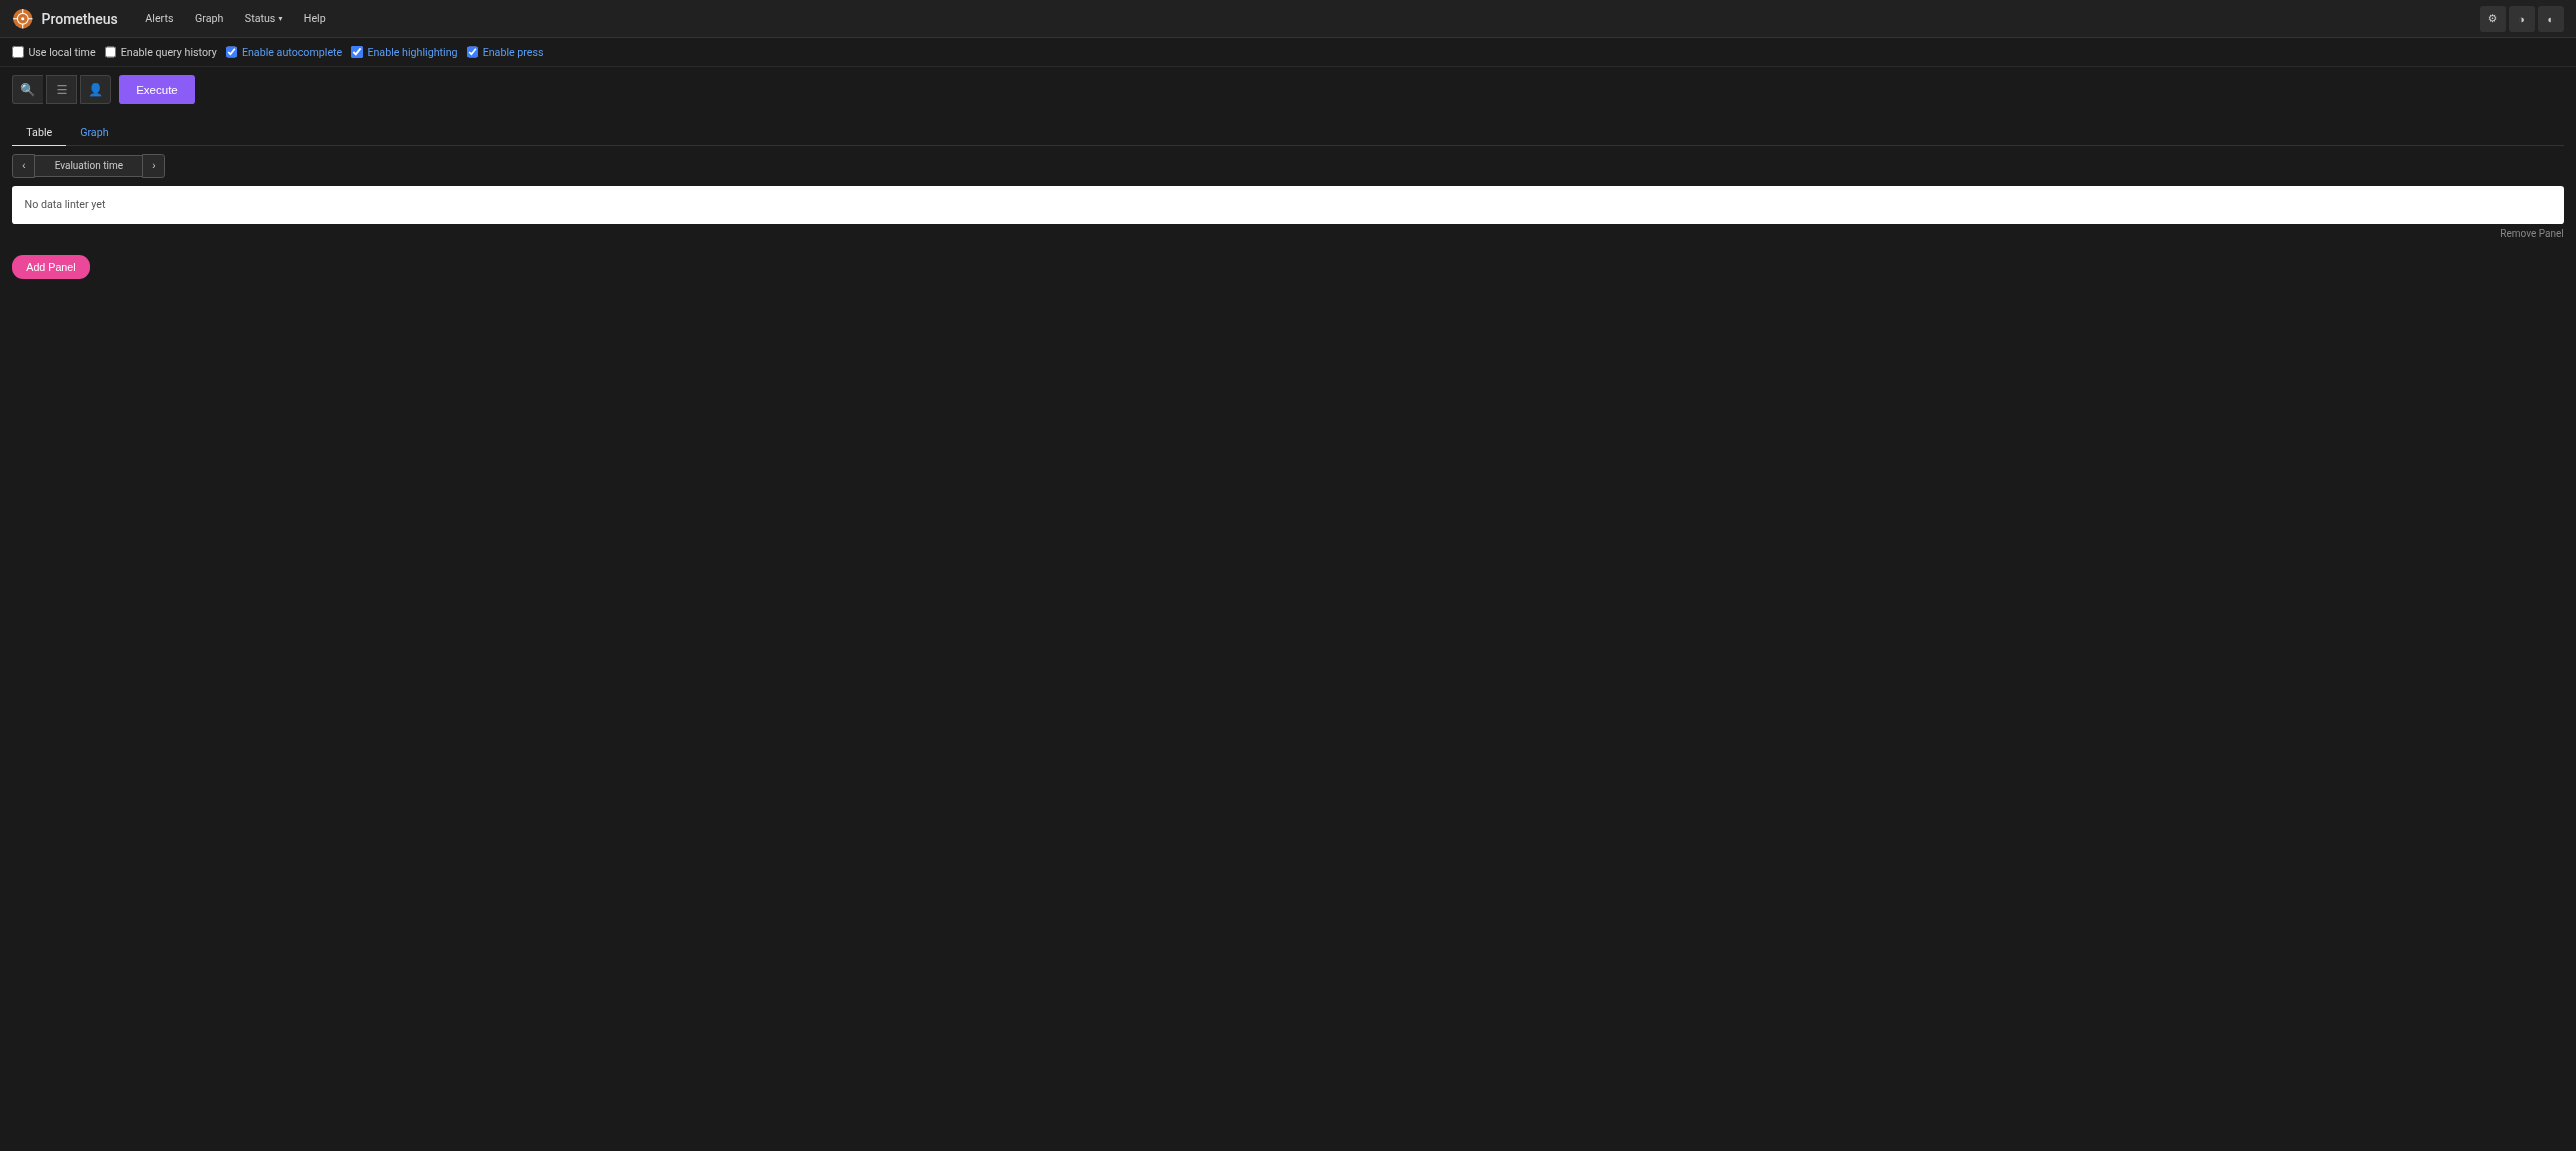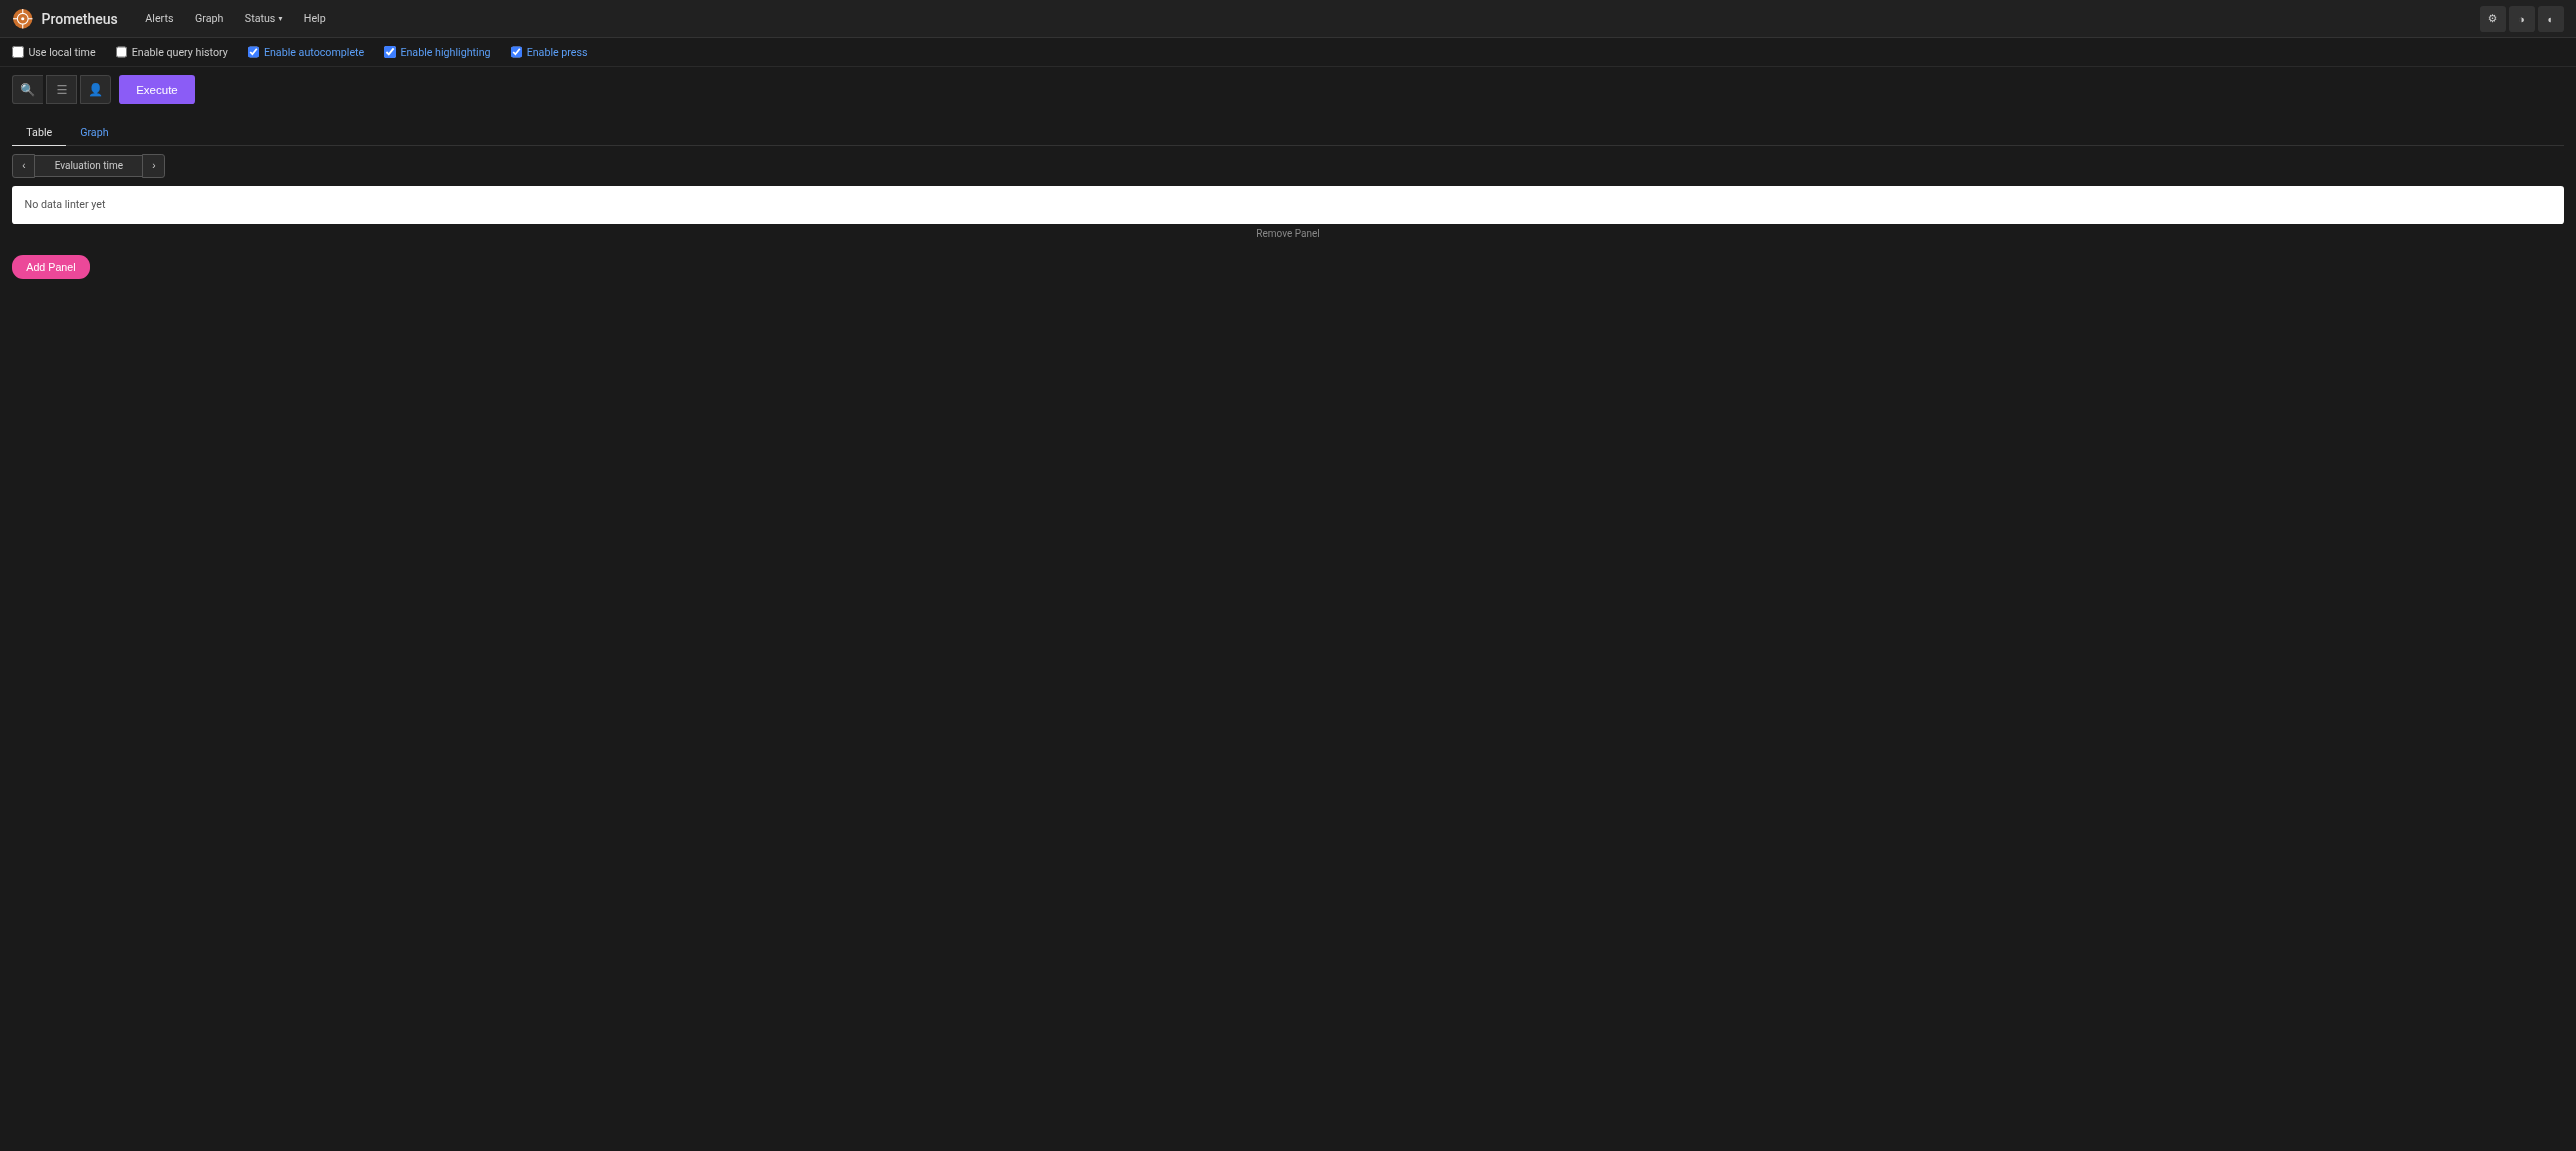--- a/index.html
+++ b/index.html
@@ -77,21 +77,21 @@
       display: flex;
       align-items: center;
       justify-content: center;
       font-size: 10.7px;
     }
 
     
     .options-bar {
       display: flex;
       align-items: center;
-      gap: 20px;
+      gap: 9px;
       padding: 7.7px 12.3px;
       background-color: #1a1a1a;
       border-bottom: 0.8px solid #2a2a2a;
     }
     .checkbox-label {
       display: flex;
       align-items: center;
       gap: 4.6px;
       cursor: pointer;
       font-size: 10.7px;
@@ -244,21 +244,21 @@
       display: flex;
       align-items: center;
     }
     .no-data-text {
       color: #555;
     }
 
     
     .remove-panel-row {
       display: flex;
-      justify-content: center;
+      justify-content: flex-end;
       padding: 4.6px 0;
       margin-bottom: 7.7px;
     }
     .remove-panel-link {
       color: #888;
       font-size: 10px;
       cursor: pointer;
       text-decoration: none;
     }
 

